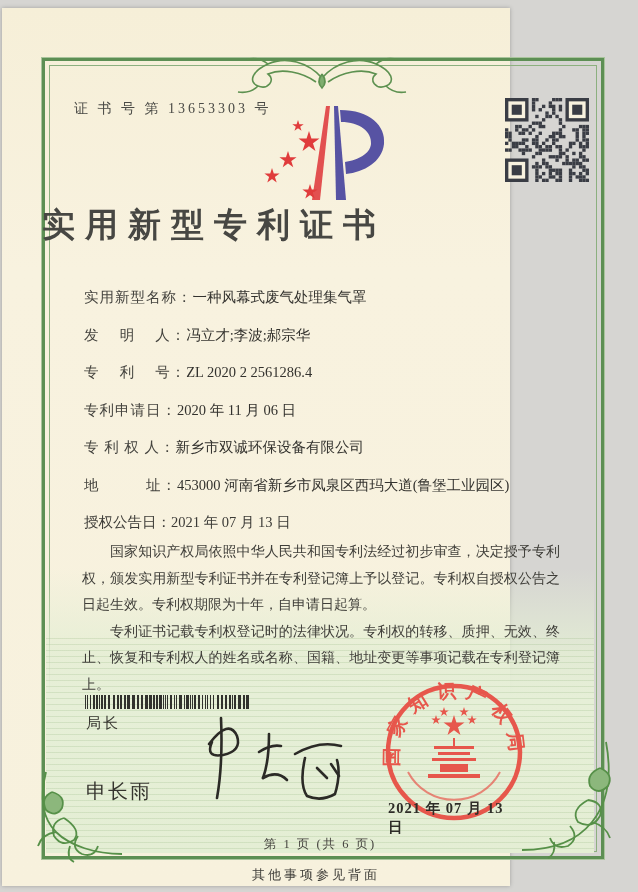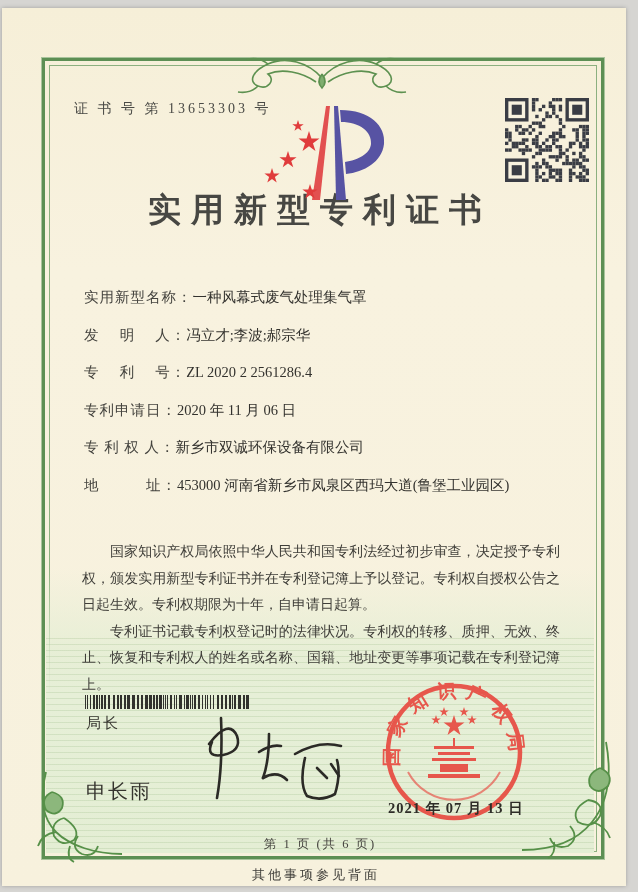--- a/index.html
+++ b/index.html
@@ -4,21 +4,21 @@
 <style>
   html,body{margin:0;padding:0;}
   body{
     width:638px;height:892px;
     background:#d6d5d2;
     font-family:"Liberation Serif","DejaVu Serif",serif;
     position:relative;overflow:hidden;
   }
   .scan{position:absolute;inset:0;}
   .page{
-    position:absolute;left:2px;top:8px;width:624px;height:878px;
+    position:absolute;left:2px;top:8px;width:508px;height:878px;
     background:linear-gradient(180deg,#f6efd8 0%,#f8f2df 30%,#f7f1dd 100%);
     box-shadow:0 0 4px rgba(0,0,0,.25);
   }
   
   .frame{
     position:absolute;left:40px;top:50px;width:556px;height:795px;
     border:3px solid #5d8f54;
     box-shadow:0 0 0 1px #a9c49c;
   }
   .frame-inner{
@@ -34,22 +34,22 @@
     position:absolute;left:44px;top:630px;width:548px;height:215px;
     background:repeating-linear-gradient(180deg,rgba(130,170,110,.20) 0 1px,rgba(130,170,110,0) 1px 6px);
     pointer-events:none;
   }
   
   .cert-no{
     position:absolute;left:72px;top:92px;
     font-size:14px;color:#4a4a46;letter-spacing:3px;
   }
   .title{
-    position:absolute;left:40px;top:180px;width:556px;
-    text-align:center;font-size:33px;color:#474743;
+    position:absolute;left:40px;top:195px;width:556px;
+    font-size:33px;color:#474743;
     letter-spacing:10px;font-weight:600;
   }
   .fields{position:absolute;left:82px;top:280px;width:478px;}
   .frow{height:37.5px;font-size:14.5px;color:#3c3b37;white-space:nowrap;}
   .frow .lab{letter-spacing:1px;color:#45443f;}
   .frow .val{color:#33322e;}
   .grant-row{height:37.5px;font-size:14.5px;color:#3c3b37;display:flex;}
   .grant-right{margin-left:58px;}
   .paras{
     position:absolute;left:80px;top:531px;width:478px;
@@ -363,20 +363,21 @@
       <div class="frow">
         <span class="lab">专利申请日：</span><span class="val">2020 年 11 月 06 日</span>
       </div>
       <div class="frow">
         <span class="lab">专 利 权 人：</span><span class="val">新乡市双诚环保设备有限公司</span>
       </div>
       <div class="frow">
         <span class="lab">地　　　址：</span><span class="val">453000 河南省新乡市凤泉区西玛大道(鲁堡工业园区)</span>
       </div>
       <div class="grant-row">
+        <span><span class="lab">授权公告日：</span><span class="val">2021 年 07 月 13 日</span></span>
       </div>
     </div>
 
     <div class="paras">
       <p>国家知识产权局依照中华人民共和国专利法经过初步审查，决定授予专利权，颁发实用新型专利证书并在专利登记簿上予以登记。专利权自授权公告之日起生效。专利权期限为十年，自申请日起算。</p>
       <p>专利证书记载专利权登记时的法律状况。专利权的转移、质押、无效、终止、恢复和专利权人的姓名或名称、国籍、地址变更等事项记载在专利登记簿上。</p>
     </div>
 
     <svg class="barcode" id="barcode" width="164" height="14">
         <rect x="0" y="0" width="1" height="14" fill="#32322e"></rect>

